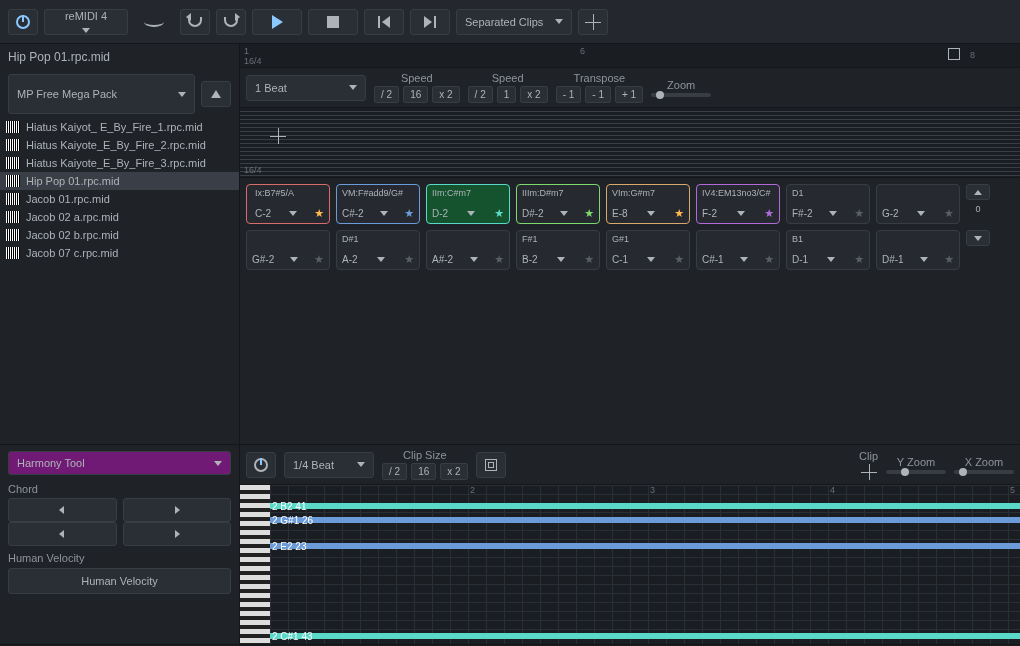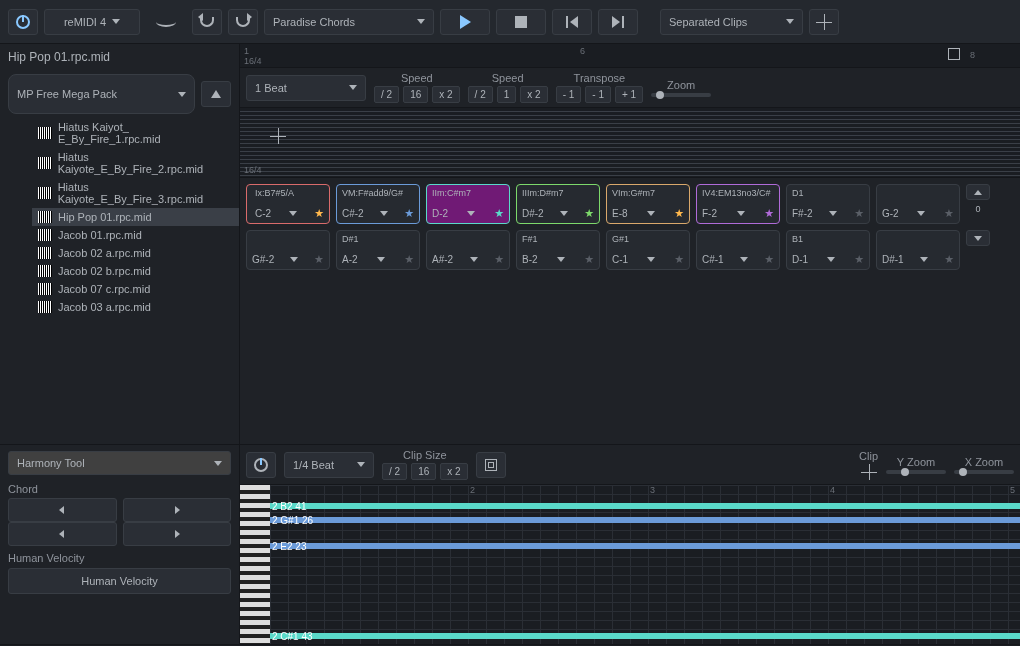--- a/index.html
+++ b/index.html
@@ -27,22 +27,22 @@
 .move-cross::before, .move-cross::after { content: ''; position: absolute; background: #aeb3b9; }
 .move-cross::before { width: 16px; height: 1px; top: 8px; left: 0; }
 .move-cross::after { width: 1px; height: 16px; left: 8px; top: 0; }
 .up-arrow { width: 0; height: 0; border-left: 5px solid transparent; border-right: 5px solid transparent; border-bottom: 8px solid #aeb3b9; }
 .swoosh { display: inline-block; width: 20px; height: 10px; border-bottom: 2px solid #aeb3b9; border-radius: 0 0 50% 50%; }
 
 .main { display: flex; height: 400px; }
 .left-panel { width: 240px; background: #1f2227; display: flex; flex-direction: column; border-right: 1px solid #14161a; }
 .file-header { padding: 6px 8px; font-size: 12px; }
 .pack-row { display: flex; align-items: center; padding: 4px 8px; gap: 6px; }
-.pack-dd { flex: 1; background: #2a2e35; border: 1px solid #383d44; border-radius: 8px; padding: 13px 8px; display: flex; justify-content: space-between; align-items: center; }
-.file-list { flex: 1; overflow: hidden; margin-left: 32px; }
+.pack-dd { flex: 1; background: #2a2e35; border: 1px solid #383d44; border-radius: 3px; padding: 13px 8px; display: flex; justify-content: space-between; align-items: center; }
+.file-list { flex: 1; overflow: hidden; }
 .file-item { display: flex; align-items: center; padding: 3px 6px; gap: 6px; font-size: 11px; }
 .file-item.selected { background: #3a3f47; }
 .piano-mini { width: 14px; height: 12px; background: repeating-linear-gradient(to right, #fff 0, #fff 1px, #000 1px, #000 2px); }
 
 .right-panel { flex: 1; display: flex; flex-direction: column; background: #1f2227; }
 .timeline-strip { height: 24px; background: #1a1d22; border-bottom: 1px solid #14161a; position: relative; font-size: 9px; color: #6a6f77; padding-left: 4px; }
 .timeline-strip .marker { position: absolute; top: 2px; }
 .controls-row { display: flex; align-items: center; padding: 4px 6px; gap: 8px; background: #1f2227; border-bottom: 1px solid #14161a; }
 .ctrl-group { display: flex; align-items: center; gap: 4px; font-size: 11px; }
 .ctrl-label { color: #8f949c; margin-bottom: 2px; }
@@ -51,38 +51,38 @@
 
 .midi-preview { height: 70px; background: #1a1d22; border-bottom: 1px solid #14161a; position: relative; }
 .midi-lines { position: absolute; inset: 0; background: repeating-linear-gradient(to bottom, transparent 0, transparent 3px, #3a3f47 3px, #3a3f47 4px); }
 .midi-time { position: absolute; bottom: 2px; left: 4px; font-size: 9px; color: #6a6f77; }
 
 .chord-grid { padding: 6px; display: flex; gap: 6px; flex-direction: column; }
 .chord-row { display: flex; gap: 6px; }
 .chord-cell { width: 84px; height: 40px; background: #262a30; border: 1px solid #383d44; border-radius: 4px; padding: 3px 5px; display: flex; flex-direction: column; justify-content: space-between; position: relative; }
 .chord-cell.c-red { border-color: #d96b6b; padding-left: 8px; }
 .chord-cell.c-blue { border-color: #6b9bd9; }
-.chord-cell.c-teal { border-color: #5ad9c9; background: #701a75; }
+.chord-cell.c-teal { border-color: #5ad9c9; background: #14532d; }
 .chord-cell.c-green { border-color: #7dd96b; }
 .chord-cell.c-orange { border-color: #d9a86b; }
 .chord-cell.c-purple { border-color: #b06bd9; }
 .chord-name { font-size: 9px; }
 .chord-bottom { display: flex; align-items: center; justify-content: space-between; gap: 0; font-size: 10px; }
 .star { color: #5a5f67; font-size: 11px; }
 .star.active { color: #ffb84d; }
 .star.blue { color: #6b9bd9; }
 .star.teal { color: #5ad9c9; }
 .star.green { color: #7dd96b; }
 .star.purple { color: #b06bd9; }
 .up-down { display: flex; flex-direction: column; gap: 4px; }
 .up-down .btn-icon { height: 16px; width: 24px; }
 
 .harmony-section { height: 200px; display: flex; border-top: 1px solid #14161a; }
 .harmony-left { width: 240px; background: #1f2227; padding: 6px 8px; border-right: 1px solid #14161a; }
-.harmony-dd { background: #404040; border: 1px solid #383d44; border-radius: 3px; padding: 5px 8px; display: flex; justify-content: space-between; align-items: center; margin-bottom: 8px; }
+.harmony-dd { background: #701a75; border: 1px solid #383d44; border-radius: 3px; padding: 5px 8px; display: flex; justify-content: space-between; align-items: center; margin-bottom: 8px; }
 .h-label { margin: 6px 0 3px; color: #8f949c; }
 .h-buttons { display: flex; gap: 6px; }
 .h-btn { flex: 1; background: #2a2e35; border: 1px solid #383d44; border-radius: 3px; height: 24px; display: flex; align-items: center; justify-content: center; cursor: pointer; }
 .human-vel-btn { width: 100%; background: #2a2e35; border: 1px solid #383d44; border-radius: 3px; height: 26px; display: flex; align-items: center; justify-content: center; margin-top: 4px; cursor: pointer; }
 
 .harmony-right { flex: 1; background: #1f2227; display: flex; flex-direction: column; }
 .hr-controls { display: flex; align-items: center; padding: 4px 6px; gap: 8px; border-bottom: 1px solid #14161a; }
 .piano-roll { flex: 1; background: #1a1d22; position: relative; overflow: hidden; }
 .roll-keys { position: absolute; left: 0; top: 0; width: 30px; height: 100%; background: repeating-linear-gradient(to bottom, #ddd 0, #ddd 5px, #222 5px, #222 9px); }
 .roll-grid { position: absolute; left: 30px; right: 0; top: 0; bottom: 0; background: repeating-linear-gradient(to right, #2a2e35 0, #2a2e35 1px, transparent 1px, transparent 18px), repeating-linear-gradient(to bottom, #2a2e35 0, #2a2e35 1px, transparent 1px, transparent 9px); }
@@ -98,50 +98,46 @@
 .drag-icon { width: 12px; height: 12px; border: 1px solid #aeb3b9; position: relative; }
 .drag-icon::after { content: ''; position: absolute; inset: 2px; border: 1px solid #aeb3b9; }
 </style>
 </head>
 <body>
 
 <div class="toolbar">
   <div class="btn btn-icon">
       <span class="power-icon"></span>
     </div>
-  <div class="btn btn-dropdown" style="width:96px;">
+  <div class="btn btn-dropdown" style="width:84px;flex-direction:column;">
     <span>reMIDI 4</span>
     <span class="chevron"></span>
   </div>
   <div style="width:40px; display:flex; justify-content:center;">
       <span class="swoosh"></span>
     </div>
   <div class="btn btn-icon">
       <span class="undo-icon"></span>
     </div>
   <div class="btn btn-icon">
       <span class="redo-icon"></span>
     </div>
-  <div class="btn btn-dropdown" style="width:170px; justify-content:space-between;">
-    <span>Paradise Chords</span>
-    <span class="chevron"></span>
-  </div>
   <div class="btn btn-icon" style="width:50px;">
       <span class="play-icon"></span>
     </div>
   <div class="btn btn-icon" style="width:50px;">
       <span class="stop-icon"></span>
     </div>
   <div class="btn btn-icon" style="width:40px;">
       <span class="skip-start"></span>
     </div>
   <div class="btn btn-icon" style="width:40px;">
       <span class="skip-end"></span>
     </div>
-  <div class="btn btn-dropdown" style="width:143px; justify-content:space-between;margin-left:16px;">
+  <div class="btn btn-dropdown" style="width:116px; justify-content:space-between;">
     <span>Separated Clips</span>
     <span class="chevron"></span>
   </div>
   <div class="btn btn-icon">
       <span class="move-cross"></span>
     </div>
 </div>
 
 <div class="main">
 
@@ -181,24 +177,20 @@
           <span class="piano-mini"></span>
           <span>Jacob 02 a.rpc.mid</span>
         </div>
         <div class="file-item">
           <span class="piano-mini"></span>
           <span>Jacob 02 b.rpc.mid</span>
         </div>
         <div class="file-item">
           <span class="piano-mini"></span>
           <span>Jacob 07 c.rpc.mid</span>
-        </div>
-        <div class="file-item">
-          <span class="piano-mini"></span>
-          <span>Jacob 03 a.rpc.mid</span>
         </div>
       </div>
   </div>
 
   <div class="right-panel">
     <div class="timeline-strip">
       <div class="marker" style="left:4px;">1</div>
       <div class="marker" style="left:4px; top:12px;">16/4</div>
       <div class="marker" style="left:340px;">6</div>
       <div style="position:absolute; right:60px; top:4px; width:12px; height:12px; border:1px solid #aeb3b9;"></div>

